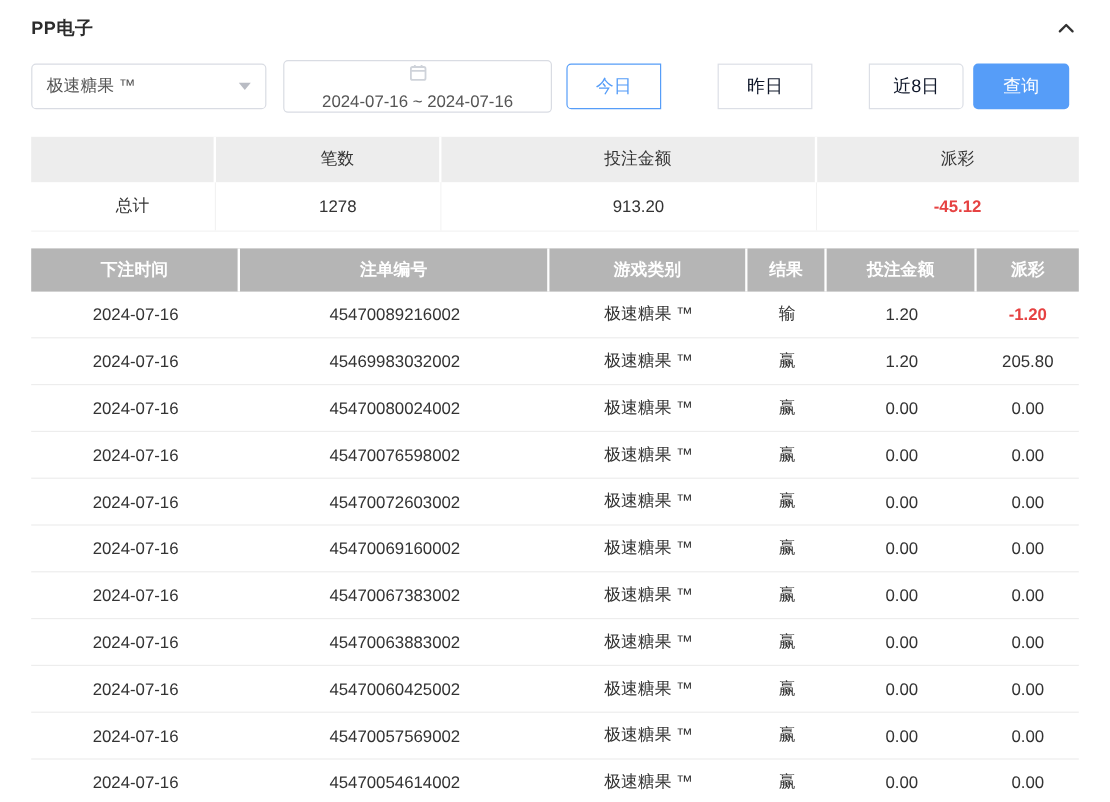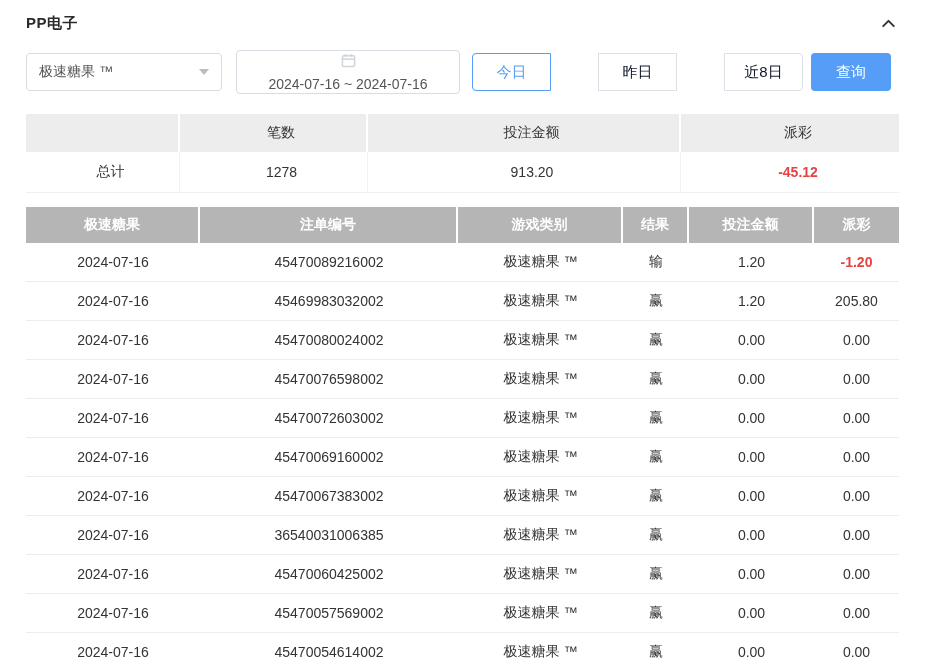--- a/index.html
+++ b/index.html
@@ -89,21 +89,21 @@
     <div class="srow summary-body">
       <div class="scell sc1">总计</div>
       <div class="scell sc2">1278</div>
       <div class="scell sc3">913.20</div>
       <div class="scell sc4 neg">-45.12</div>
     </div>
   </div>
 
   <div class="bet-table">
     <div class="thead">
-      <div class="th c1">极速糖果</div>
+      <div class="th c1">下注时间</div>
       <div class="th c2">注单编号</div>
       <div class="th c3">游戏类别</div>
       <div class="th c4">结果</div>
       <div class="th c5">投注金额</div>
       <div class="th c6">派彩</div>
     </div>
     <div>
   <div class="trow">
     <div class="td c1">2024-07-16</div>
     <div class="td c2">45470089216002</div>
@@ -162,21 +162,21 @@
     <div class="td c1">2024-07-16</div>
     <div class="td c2">45470067383002</div>
     <div class="td c3">极速糖果 ™</div>
     <div class="td c4">赢</div>
     <div class="td c5">0.00</div>
     <div class="td c6">0.00</div>
   </div>
 
   <div class="trow">
     <div class="td c1">2024-07-16</div>
-    <div class="td c2">36540031006385</div>
+    <div class="td c2">45470063883002</div>
     <div class="td c3">极速糖果 ™</div>
     <div class="td c4">赢</div>
     <div class="td c5">0.00</div>
     <div class="td c6">0.00</div>
   </div>
 
   <div class="trow">
     <div class="td c1">2024-07-16</div>
     <div class="td c2">45470060425002</div>
     <div class="td c3">极速糖果 ™</div>

